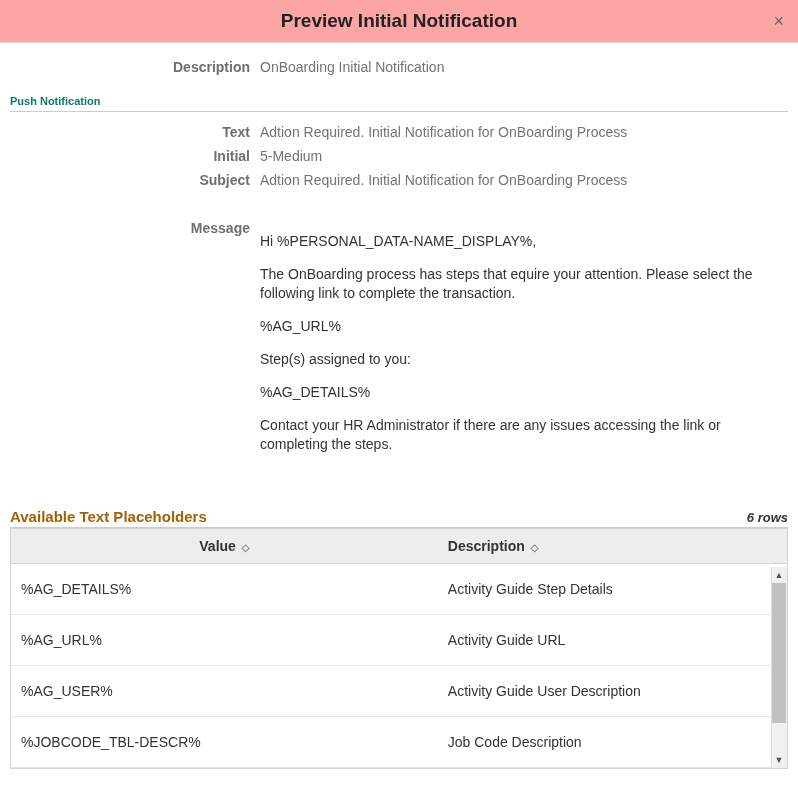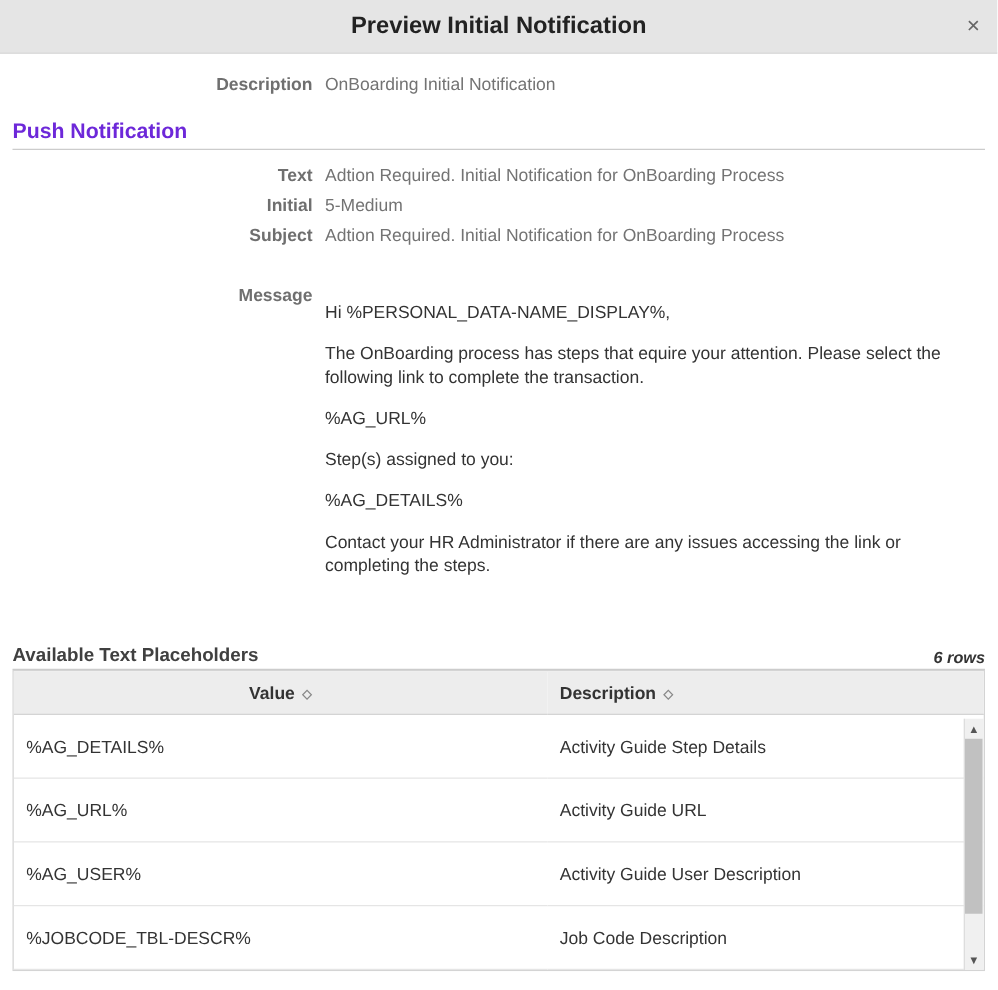--- a/index.html
+++ b/index.html
@@ -6,21 +6,21 @@
   html, body {
     margin: 0;
     padding: 0;
     font-family: Arial, Helvetica, sans-serif;
     font-size: 14px;
     color: #333;
     background: #fff;
     width: 798px;
   }
   .modal-header {
-    background: #e5e5e5;
+    background: #fca5a5;
     border-bottom: 1px solid #d9d9d9;
     padding: 10px 12px;
     position: relative;
     text-align: center;
   }
   .modal-title {
     font-size: 19px;
     font-weight: bold;
     color: #222;
   }
@@ -50,23 +50,23 @@
     color: #6f6f6f;
     font-weight: bold;
     line-height: 20px;
   }
   .field-value {
     flex: 1;
     color: #737373;
     line-height: 20px;
   }
   .section-heading {
-    color: #6d28d9;
-    font-weight: bold;
-    font-size: 17px;
+    color: #0f766e;
+    font-weight: bold;
+    font-size: 11px;
     border-bottom: 1px solid #ccc;
     padding-bottom: 4px;
     margin-top: 18px;
     margin-bottom: 10px;
   }
   .section-heading.first {
     margin-top: 18px;
   }
   .message-block {
     flex: 1;
@@ -82,21 +82,21 @@
   }
   .placeholders-heading-row {
     display: flex;
     justify-content: space-between;
     align-items: flex-end;
     border-bottom: 1px solid #ccc;
     padding-bottom: 2px;
     margin-bottom: 0;
   }
   .placeholders-heading {
-    color: #404040;
+    color: #a16207;
     font-weight: bold;
     font-size: 15px;
   }
   .rows-count {
     color: #333;
     font-size: 13px;
     font-weight: bold;
     font-style: italic;
   }
   .table-wrapper {

